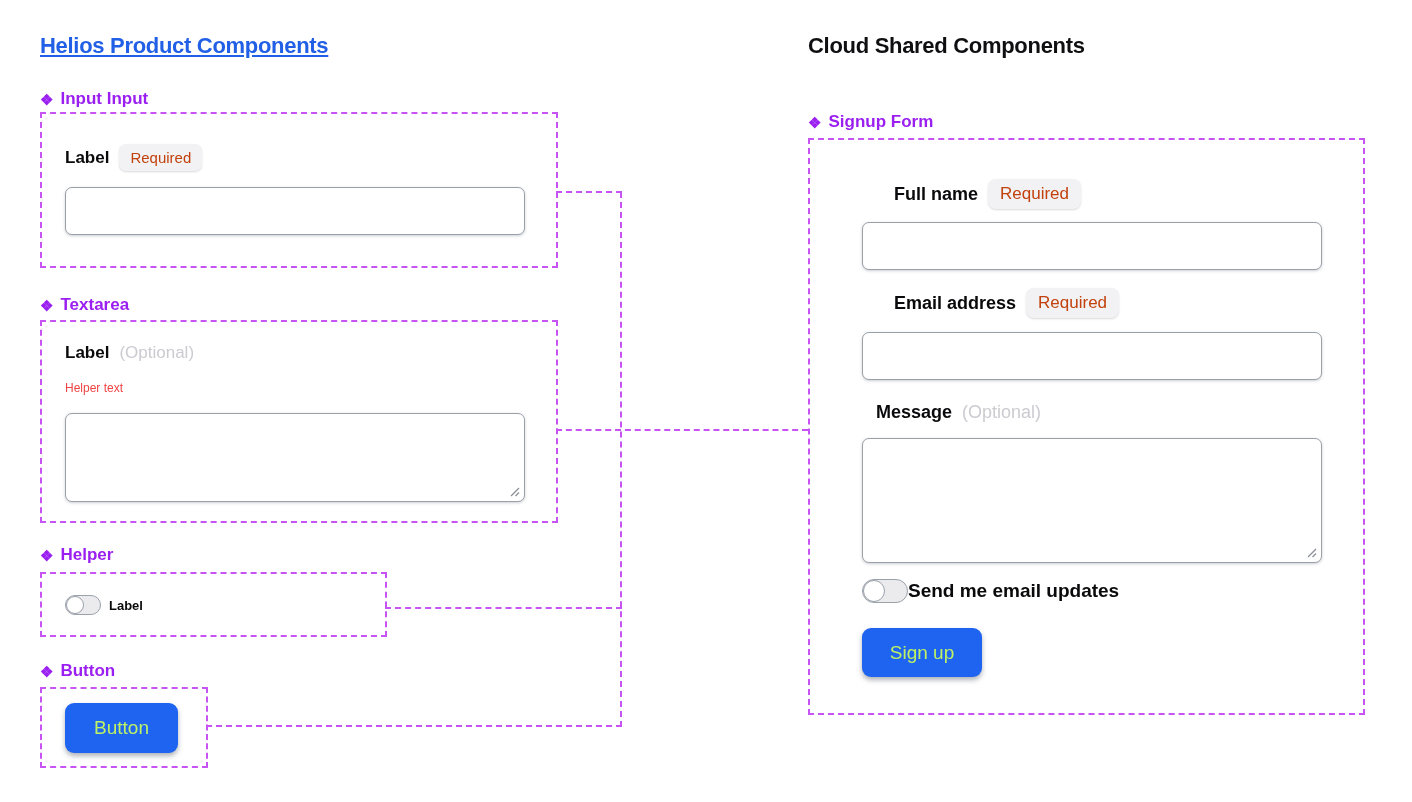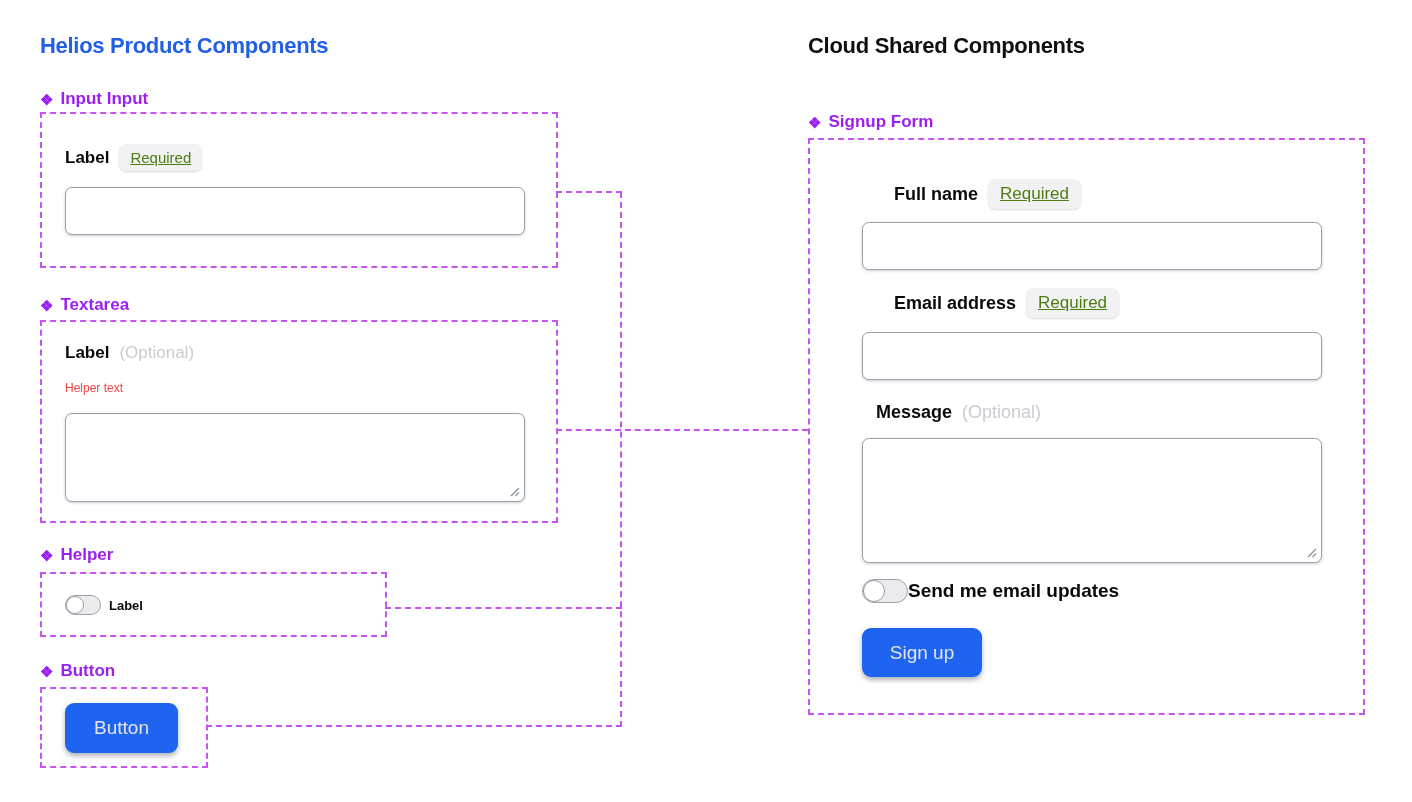--- a/index.html
+++ b/index.html
@@ -4,42 +4,42 @@
 <style>
   * { margin:0; padding:0; box-sizing:border-box; }
   html,body { background:#ffffff; }
   .canvas {
     position:relative; width:1412px; height:802px; background:#ffffff;
     font-family:"Liberation Sans", sans-serif; overflow:hidden;
   }
 
   
   .page-title { position:absolute; font-size:22px; font-weight:bold; letter-spacing:-0.3px; white-space:nowrap; }
-  .title-blue  { left:40px;  top:33px; color:#2160e6; }
+  .title-blue  { left:40px;  top:33px; color:#2160e6;text-decoration:underline; }
   .title-black { left:808px; top:33px; color:#0f0f12; }
 
   .comp-heading { position:absolute; display:flex; align-items:center; gap:7px;
     font-size:17px; font-weight:bold; color:#9a1ff0; white-space:nowrap; }
   .comp-heading .diamond { font-size:15px; line-height:1; }
 
   
   .frame { position:absolute; border:2px dashed #c653f2; }
   .hline { position:absolute; border-top:2px dashed #c653f2; height:0; }
   .vline { position:absolute; border-left:2px dashed #c653f2; width:0; }
 
   
   .lbl-row { position:absolute; display:flex; align-items:center; gap:10px; white-space:nowrap; }
   .lbl     { font-size:17px; font-weight:bold; color:#0a0a0c; }
   .lbl-lg  { font-size:18px; font-weight:bold; color:#0a0a0c;margin-left:32px; }
   .muted   { font-size:17px; color:#cbcbd1; font-weight:normal; }
   .muted-lg{ font-size:18px; color:#cbcbd1; font-weight:normal; }
   .helper  { position:absolute; font-size:12px; color:#ef4444; }
 
   .badge { display:inline-block; background:#f2f2f4; border-radius:7px; padding:5px 11px;
-    font-size:15px; color:#4d7c0f; box-shadow:0 1px 2px rgba(0,0,0,0.15);text-decoration:underline; }
+    font-size:15px; color:#c2410c; box-shadow:0 1px 2px rgba(0,0,0,0.15); }
   .badge-lg { font-size:17px; padding:5px 12px; border-radius:8px; }
 
   
   .tinput, .tarea {
     position:absolute; background:#fff; border:1.5px solid #98a0a8; border-radius:7px;
     box-shadow:0 1px 3px rgba(110,115,130,0.35);
     font-family:"Liberation Sans", sans-serif; font-size:16px; padding:6px 10px;
   }
   .tarea { resize:none; }
   .tarea-wrap { position:absolute; }
@@ -53,21 +53,21 @@
   .toggle-sm { width:36px; height:20px; }
   .toggle-sm .knob { width:18px; height:18px; left:-0.5px; top:-0.5px; }
   .toggle-lg { width:46px; height:24px; }
   .toggle-lg .knob { width:22px; height:22px; left:-0.5px; top:-0.5px; }
   .toggle-lbl-sm { margin-left:8px;  font-size:13px; font-weight:bold; color:#0a0a0c; }
   .toggle-lbl-lg { margin-left:0; font-size:19px; font-weight:bold; color:#0a0a0c; }
 
   
   .btn { position:absolute; display:flex; align-items:center; justify-content:center;
     font-family:"Liberation Sans", sans-serif; cursor:pointer; white-space:nowrap; }
-  .btn-blue { background:#1e64f0; color:#e5e5e5; border:none; border-radius:9px;
+  .btn-blue { background:#1e64f0; color:#bef264; border:none; border-radius:9px;
     font-size:19px; box-shadow:0 3px 5px rgba(108,114,126,0.55); }
   .btn-cancel { background:#fbfbfc; color:#17171c; border:1px solid #9aa1a9; border-radius:9px;
     font-size:19px; box-shadow:0 3px 4px rgba(108,114,126,0.5); }
 </style>
 </head>
 <body>
 
 <div class="canvas">
 
   <div class="hline" style="left:556px; top:191px; width:66px;"></div>

